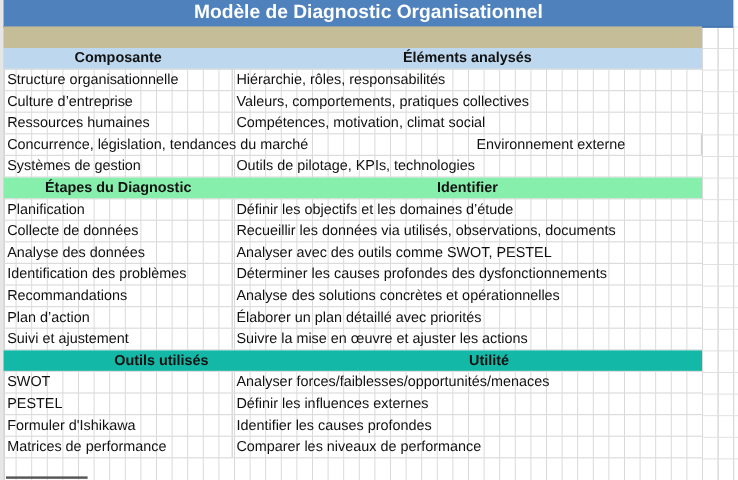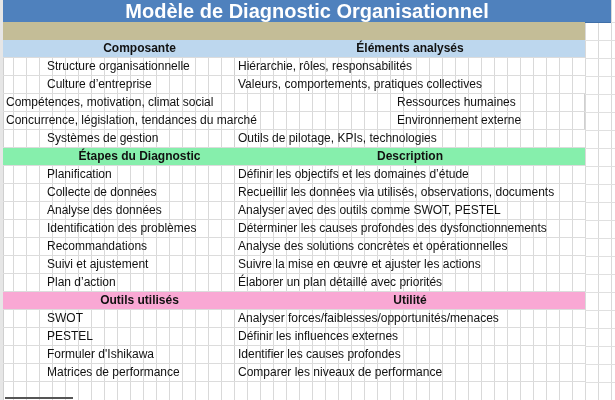--- a/index.html
+++ b/index.html
@@ -21,46 +21,46 @@
     background-size: 100% 18px, 13px 100%;
     background-position: 0 0, 0 0;
   }
   .left-strip {
     position:absolute; left:0; top:0; width:3px; height:400px;
     background:#e6e6e6; border-right:1px solid #cfcfcf;
   }
   .title-bar {
     position:absolute; left:3px; top:0; width:608px; height:22px;
     background:#4f81bd; color:#ffffff;
-    font-weight:bold; font-size:20px;
+    font-weight:bold; font-size:16px;
     display:flex; align-items:center; justify-content:center;
     border-bottom:1px solid #3f6fa8;
   }
   .tan-row {
     position:absolute; left:3px; top:22px; width:582px; height:18px;
     background:#c4bd97;
   }
   .table {
     position:absolute; left:3px; top:40px; width:582px;
   }
   .row {
     display:flex; height:18px; box-sizing:border-box;
     border-bottom:1px solid #dcdcdc;
   }
   .cell {
     box-sizing:border-box; height:17px; line-height:17px;
     padding-left:3px; white-space:nowrap; overflow:hidden;
   }
-  .c1 { width:191px; border-right:1px solid #d0d0d0;margin-left:41px; }
+  .c1 { width:191px; border-right:1px solid #d0d0d0; }
   .c2 { flex:1; }
   .hdr { font-weight:bold; }
   .hdr .cell { text-align:center; border-right:none; padding-left:0; }
   .hdr-blue { background:#bdd7ee; }
   .hdr-lav { background:#86efac; }
-  .hdr-peach { background:#f9a8d4; }
+  .hdr-peach { background:#14b8a6;padding-left:36px; }
   .bottom-line {
     position:absolute; left:5px; top:397px; width:68px; height:2px; background:#555;
   }
 </style>
 </head>
 <body>
 
 <div class="left-strip"></div>
 <div class="grid-bg"></div>
 
@@ -75,35 +75,35 @@
   </div>
   <div class="row">
       <div class="cell c1">Structure organisationnelle</div>
       <div class="cell c2">Hiérarchie, rôles, responsabilités</div>
     </div>
   <div class="row">
       <div class="cell c1">Culture d’entreprise</div>
       <div class="cell c2">Valeurs, comportements, pratiques collectives</div>
     </div>
   <div class="row">
+      <div class="cell c1">Ressources humaines</div>
       <div class="cell c2">Compétences, motivation, climat social</div>
-      <div class="cell c1">Ressources humaines</div>
     </div>
   <div class="row">
       <div class="cell c2">Concurrence, législation, tendances du marché</div>
       <div class="cell c1">Environnement externe</div>
     </div>
   <div class="row">
       <div class="cell c1">Systèmes de gestion</div>
       <div class="cell c2">Outils de pilotage, KPIs, technologies</div>
     </div>
 
   <div class="row hdr hdr-lav">
     <div class="cell c1">Étapes du Diagnostic</div>
-    <div class="cell c2">Description</div>
+    <div class="cell c2">Identifier</div>
   </div>
   <div class="row">
       <div class="cell c1">Planification</div>
       <div class="cell c2">Définir les objectifs et les domaines d’étude</div>
     </div>
   <div class="row">
       <div class="cell c1">Collecte de données</div>
       <div class="cell c2">Recueillir les données via utilisés, observations, documents</div>
     </div>
   <div class="row">
@@ -112,26 +112,26 @@
     </div>
   <div class="row">
       <div class="cell c1">Identification des problèmes</div>
       <div class="cell c2">Déterminer les causes profondes des dysfonctionnements</div>
     </div>
   <div class="row">
       <div class="cell c1">Recommandations</div>
       <div class="cell c2">Analyse des solutions concrètes et opérationnelles</div>
     </div>
   <div class="row">
+      <div class="cell c1">Plan d’action</div>
+      <div class="cell c2">Élaborer un plan détaillé avec priorités</div>
+    </div>
+  <div class="row">
       <div class="cell c1">Suivi et ajustement</div>
       <div class="cell c2">Suivre la mise en œuvre et ajuster les actions</div>
-    </div>
-  <div class="row">
-      <div class="cell c1">Plan d’action</div>
-      <div class="cell c2">Élaborer un plan détaillé avec priorités</div>
     </div>
 
   <div class="row hdr hdr-peach">
     <div class="cell c1">Outils utilisés</div>
     <div class="cell c2">Utilité</div>
   </div>
   <div class="row">
       <div class="cell c1">SWOT</div>
       <div class="cell c2">Analyser forces/faiblesses/opportunités/menaces</div>
     </div>

